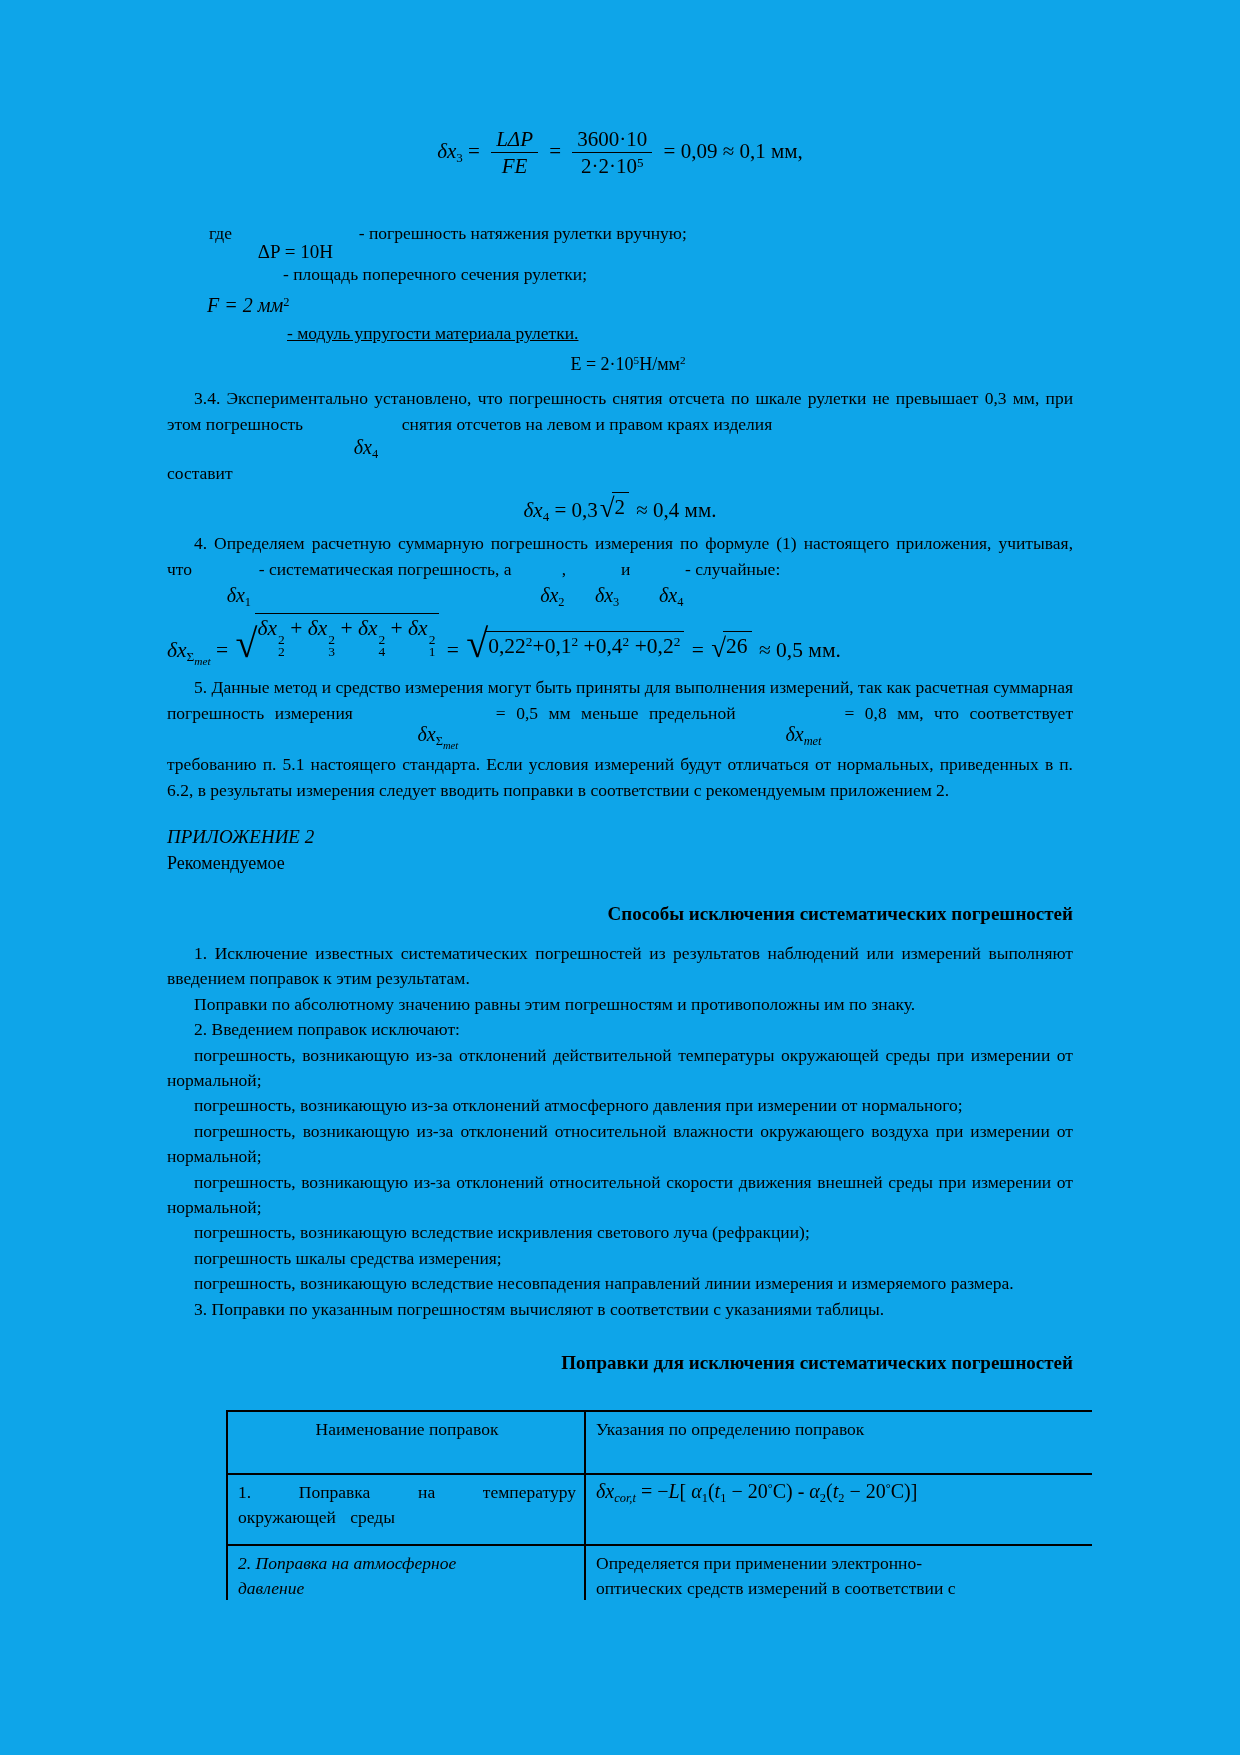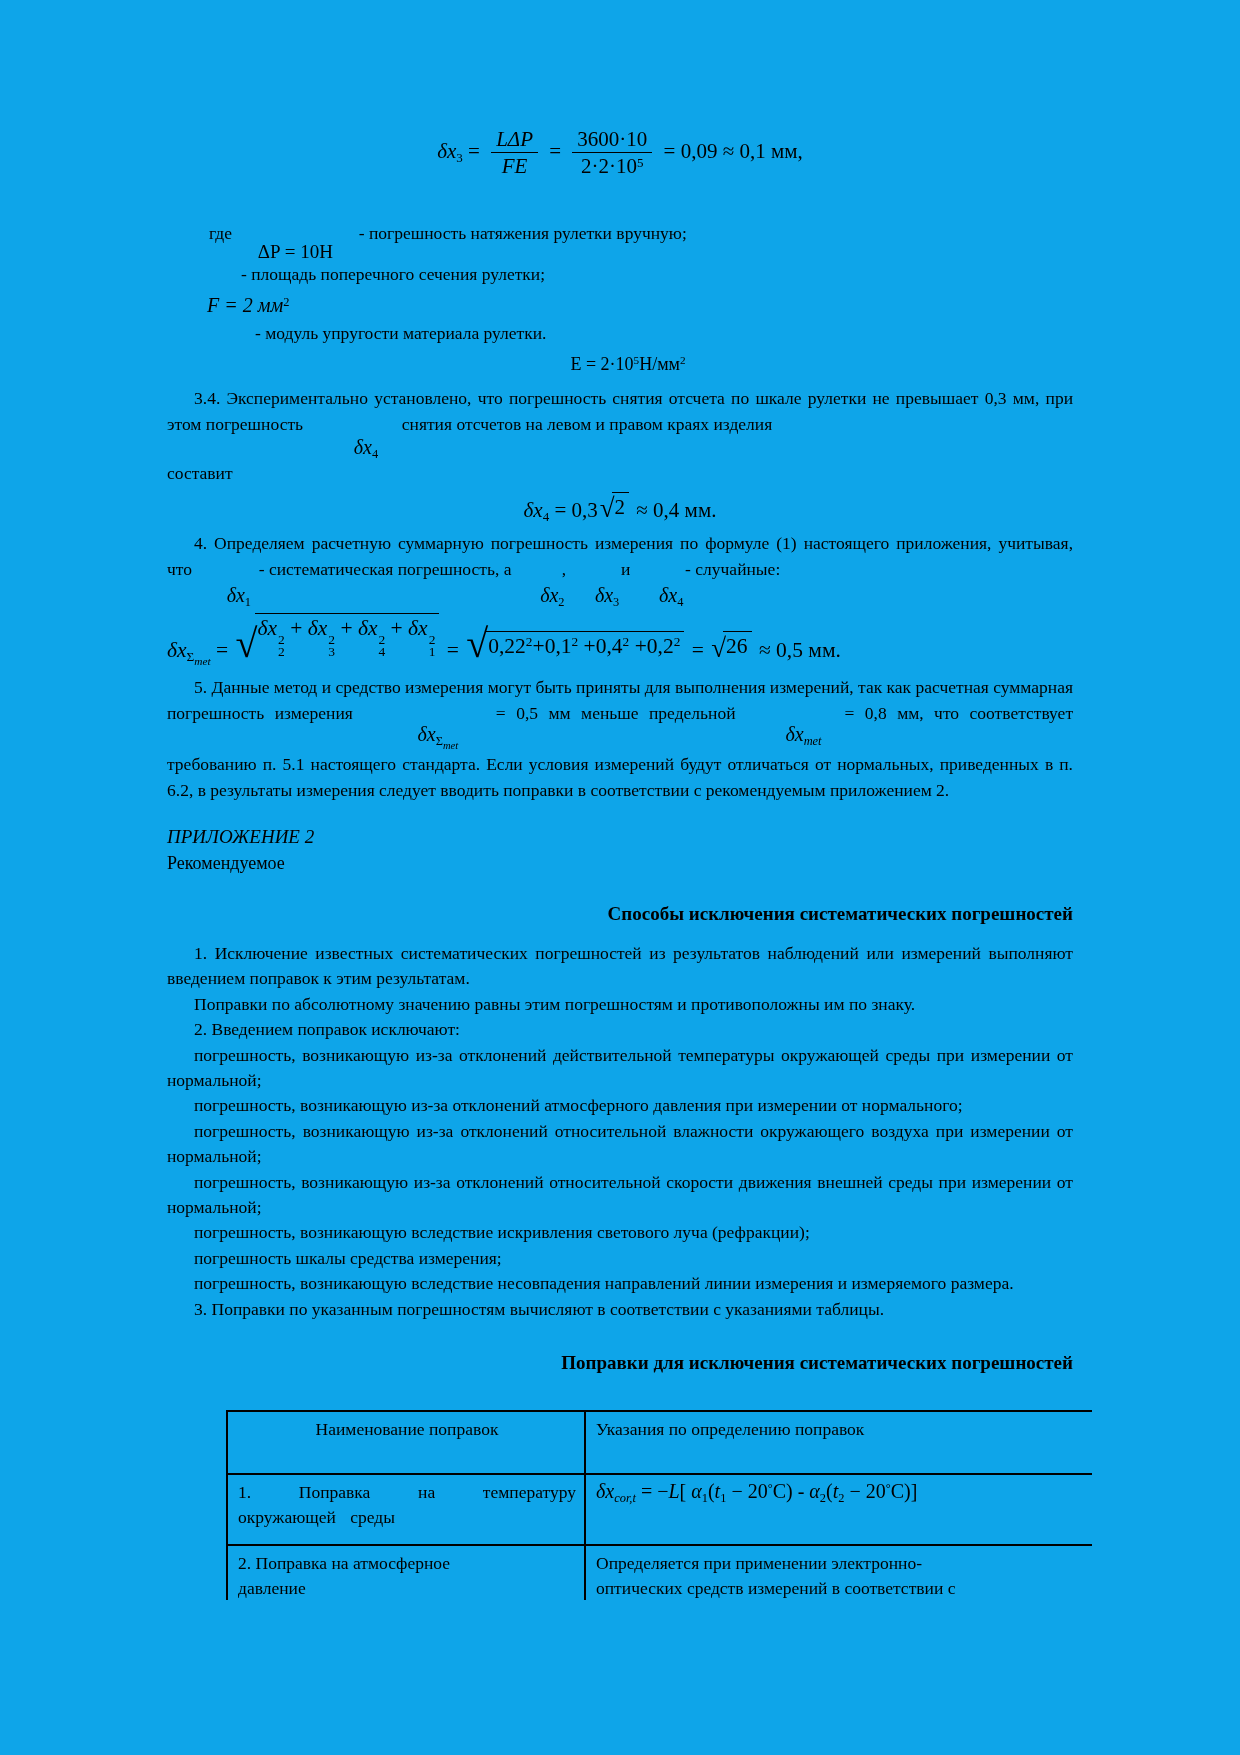--- a/index.html
+++ b/index.html
@@ -71,25 +71,25 @@
       <span>= 0,09 ≈ 0,1 мм,</span>
     </div>
 
     <div class="wline" style="margin-top:40px;">
       <span style="margin-left:42px;">где</span>
       <span class="fd" style="width:118px;height:38px;font-size:19px;">
           <span>ΔP = 10Н</span>
         </span>
       <span>- погрешность натяжения рулетки вручную;</span>
     </div>
-    <div class="wline" style="margin-left:74px;">- площадь поперечного сечения рулетки;</div>
+    <div class="wline" style="margin-left:116px;">- площадь поперечного сечения рулетки;</div>
     <div class="wline fx" style="margin-left:40px;font-size:20px;line-height:30px;">
       <span class="it">F = 2 мм</span><sup class="sup">2</sup>
     </div>
-    <div class="wline" style="margin-left:88px;">- модуль упругости материала рулетки.</div>
+    <div class="wline" style="margin-left:120px;text-decoration:underline;">- модуль упругости материала рулетки.</div>
     <div class="wline fx" style="margin-left:16px;font-size:18px;line-height:28px;text-align:center;">
       <span>E = 2·10</span><sup class="sup">5</sup><span>Н/мм</span><sup class="sup">2</sup>
     </div>
 
     <p class="just" style="margin-top:8px;">
       <span>3.4. Экспериментально установлено, что погрешность снятия отсчета по шкале рулетки не превышает 0,3 мм, при этом погрешность</span>
       <span class="fd" style="width:90px;height:46px;">
           <span><span class="it">δx</span><sub class="sub">4</sub></span>
         </span>
       <span>снятия отсчетов на левом и правом краях изделия</span>
@@ -219,21 +219,21 @@
               <span>= −</span><span class="it">L</span><span>[</span>
               <span class="it">α</span><sub class="sub">1</sub><span>(</span><span class="it">t</span><sub class="sub">1</sub>
               <span>− 20</span><sup class="sup">°</sup><span>C</span><span>)</span>
               <span>-</span>
               <span class="it">α</span><sub class="sub">2</sub><span>(</span><span class="it">t</span><sub class="sub">2</sub>
               <span>− 20</span><sup class="sup">°</sup><span>C</span><span>)</span><span>]</span>
             </span>
           </td>
         </tr>
         <tr>
-          <td style="padding-right:100px;">2. Поправка на атмосферное давление</td>
+          <td style="padding-right:100px;font-style:italic;">2. Поправка на атмосферное давление</td>
           <td style="padding-right:92px;">Определяется при применении электронно-оптических средств измерений в соответствии с эксплуатационной документацией</td>
         </tr>
       </tbody>
         </table>
     </div>
 
   </div>
 </div>
 
 </body></html>

